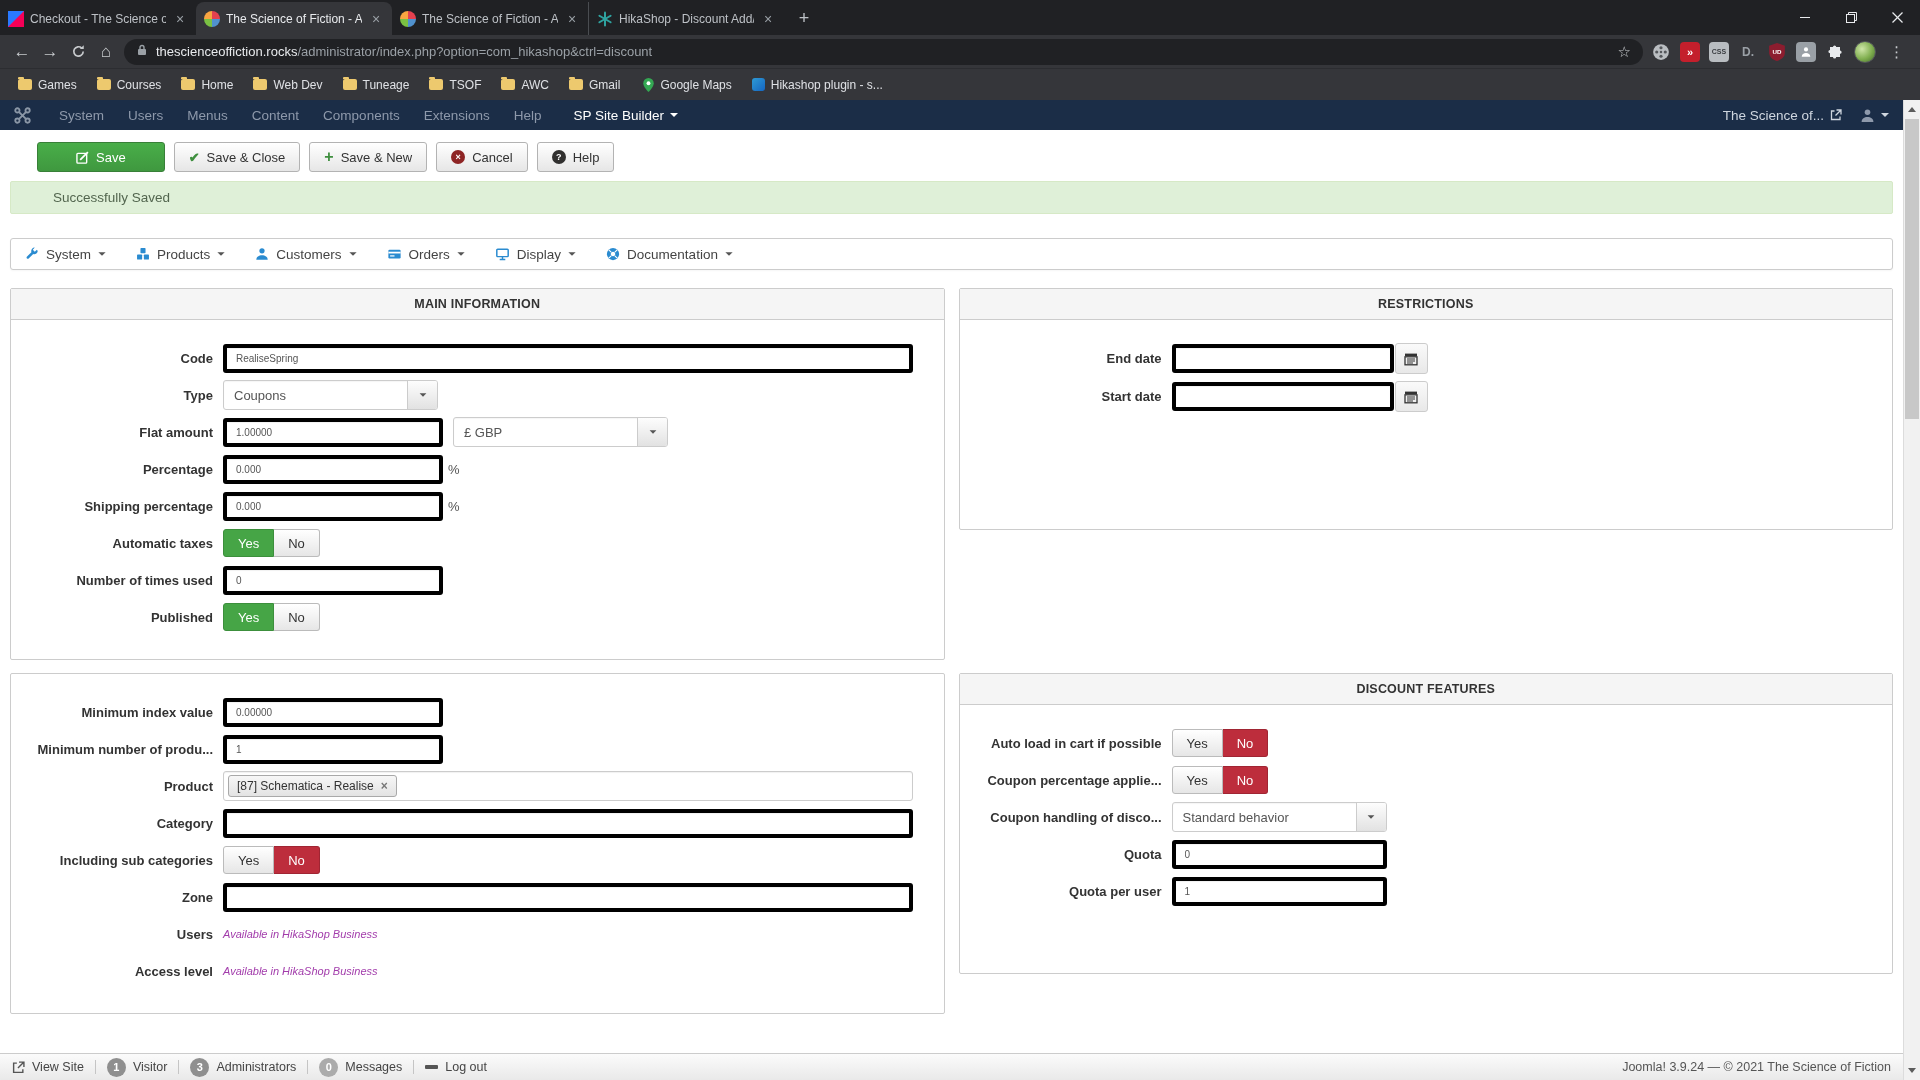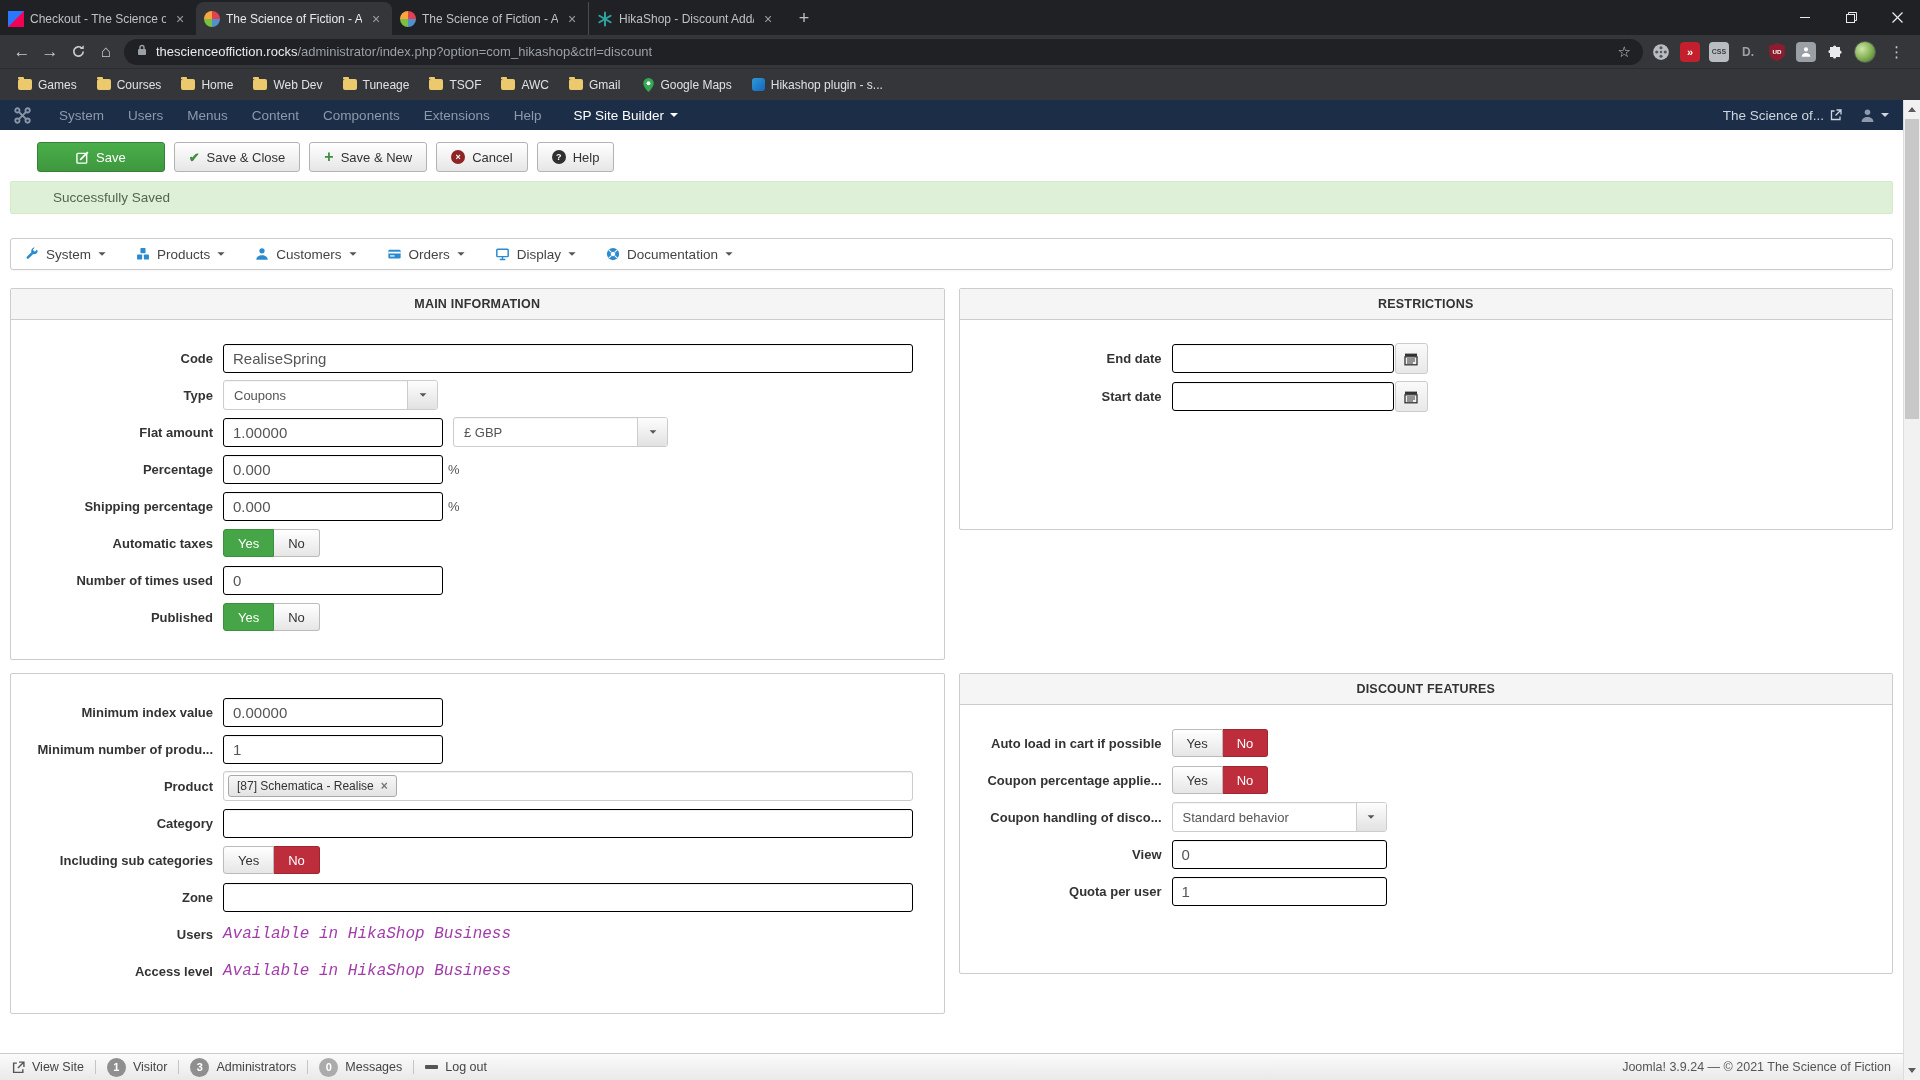--- a/index.html
+++ b/index.html
@@ -75,39 +75,39 @@
   .hikamenu { margin:24px 10px 0; height:32px; border:1px solid #ccc; border-radius:3px; background:#fff; display:flex; align-items:center; padding:0 14px; gap:30px; box-shadow:0 1px 2px rgba(0,0,0,.04); }
   .hm-item { display:flex; align-items:center; gap:7px; color:#444; font-size:13.5px; }
   .hm-item .caret { border-top-color:#555; transform:scale(.9); }
 
   .panels { display:grid; grid-template-columns:1fr 1fr; gap:13px 14px; align-items:start; margin:18px 10px 0; }
   .panel { border:1px solid #ccc; border-radius:2px; background:#fff; }
   .panel-h { background:#f5f5f5; border-bottom:1px solid #ccc; text-align:center; font-weight:bold; font-size:12.5px; color:#333; padding:8px 0; letter-spacing:.2px; }
   .panel-b { padding:16px 12px 20px; }
   .frow { display:flex; align-items:center; margin:7px 0; min-height:30px; }
   .flabel { width:190px; text-align:right; margin-right:10px; font-weight:bold; font-size:13px; color:#333; flex:none; white-space:nowrap; overflow:hidden; }
-  .tinput { height:29px; border:1px solid #000000; border-radius:3px; padding:0 9px; font-size:15px; color:#555; font-family:"Liberation Sans",sans-serif; box-shadow:inset 0 1px 1px rgba(0,0,0,.06); background:#fff; }
+  .tinput { height:29px; border:4px solid #000000; border-radius:3px; padding:0 9px; font-size:10px; color:#555; font-family:"Liberation Sans",sans-serif; box-shadow:inset 0 1px 1px rgba(0,0,0,.06); background:#fff; }
   .w-sm { width:220px; } .w-lg { width:690px; } .w-dt { width:222px; }
   .suffix { margin-left:5px; color:#555; font-size:13px; }
   .selectbox { height:30px; border:1px solid #ccc; border-radius:3px; background:#fff; display:inline-flex; align-items:center; overflow:hidden; box-shadow:inset 0 1px 1px rgba(0,0,0,.04); }
   .selval { flex:1; padding:0 10px; font-size:13px; color:#555; white-space:nowrap; }
   .selarrow { width:30px; align-self:stretch; border-left:1px solid #ccc; background:linear-gradient(#fdfdfd,#e2e2e2); display:flex; align-items:center; justify-content:center; flex:none; }
   .selarrow .caret { border-top-color:#555; transform:scale(.85); }
   .w-sel { width:215px; }
   .btngroup { display:inline-flex; }
   .tbtn { height:28px; padding:0 14px; font-size:13px; color:#333; background:linear-gradient(#ffffff,#e6e6e6); border:1px solid #bbb; font-family:"Liberation Sans",sans-serif; }
   .btngroup .tbtn:first-child { border-radius:3px 0 0 3px; }
   .btngroup .tbtn:last-child { border-radius:0 3px 3px 0; border-left:none; }
   .tbtn.on-green { background:#46a546; border-color:#3c8f3c; color:#fff; }
   .tbtn.on-red { background:#bd2d3c; border-color:#a02533; color:#fff; }
   .datebtn { width:33px; height:31px; margin-left:1px; border:1px solid #ccc; border-radius:3px; background:linear-gradient(#fafafa,#e8e8e8); display:inline-flex; align-items:center; justify-content:center; }
   .chipbox { min-height:30px; border:1px solid #ccc; border-radius:3px; padding:2px 4px; display:flex; align-items:center; box-shadow:inset 0 1px 1px rgba(0,0,0,.06); }
   .chip { display:inline-flex; align-items:center; gap:7px; padding:3px 8px; background:linear-gradient(#f7f7f7,#e3e3e3); border:1px solid #a9a9a9; border-radius:3px; font-size:12px; color:#333; }
   .chip-x { color:#777; font-size:12px; font-weight:bold; }
-  .biznote { font-style:italic; color:#a23cab; font-size:16px;font-family:Liberation Mono, monospace; }
+  .biznote { font-style:italic; color:#a23cab; font-size:11px; }
 
   .jfooter { position:absolute; left:0; right:0; bottom:0; height:27px; background:linear-gradient(#fbfbfb,#e9e9e9); border-top:1px solid #ccc; display:flex; align-items:center; padding:0 12px; font-size:12.5px; color:#444; }
   .ft-item { display:flex; align-items:center; gap:7px; }
   .ft-sep { width:1px; height:14px; background:#c5c5c5; margin:0 11px; }
   .badge { width:19px; height:19px; border-radius:50%; background:#8f8f8f; color:#fff; font-size:11px; font-weight:bold; display:inline-flex; align-items:center; justify-content:center; flex:none; }
   .badge.light { background:#ababab; }
   .logout-bar { width:13px; height:4px; background:#555; border-radius:1px; }
   .ft-right { margin-left:auto; color:#555; }
 </style>
 </head>
@@ -573,21 +573,21 @@
           <div class="frow">
             <label class="flabel">Coupon handling of disco...</label>
             <span class="selectbox w-sel">
               <span class="selval">Standard behavior</span>
               <span class="selarrow">
                   <span class="caret"></span>
                 </span>
             </span>
           </div>
           <div class="frow">
-            <label class="flabel">View</label>
+            <label class="flabel">Quota</label>
             <input class="tinput w-sm" style="width: 215px;" value="0">
           </div>
           <div class="frow">
             <label class="flabel">Quota per user</label>
             <input class="tinput w-sm" style="width: 215px;" value="1">
           </div>
         </div>
       </div>
 
     </div>

